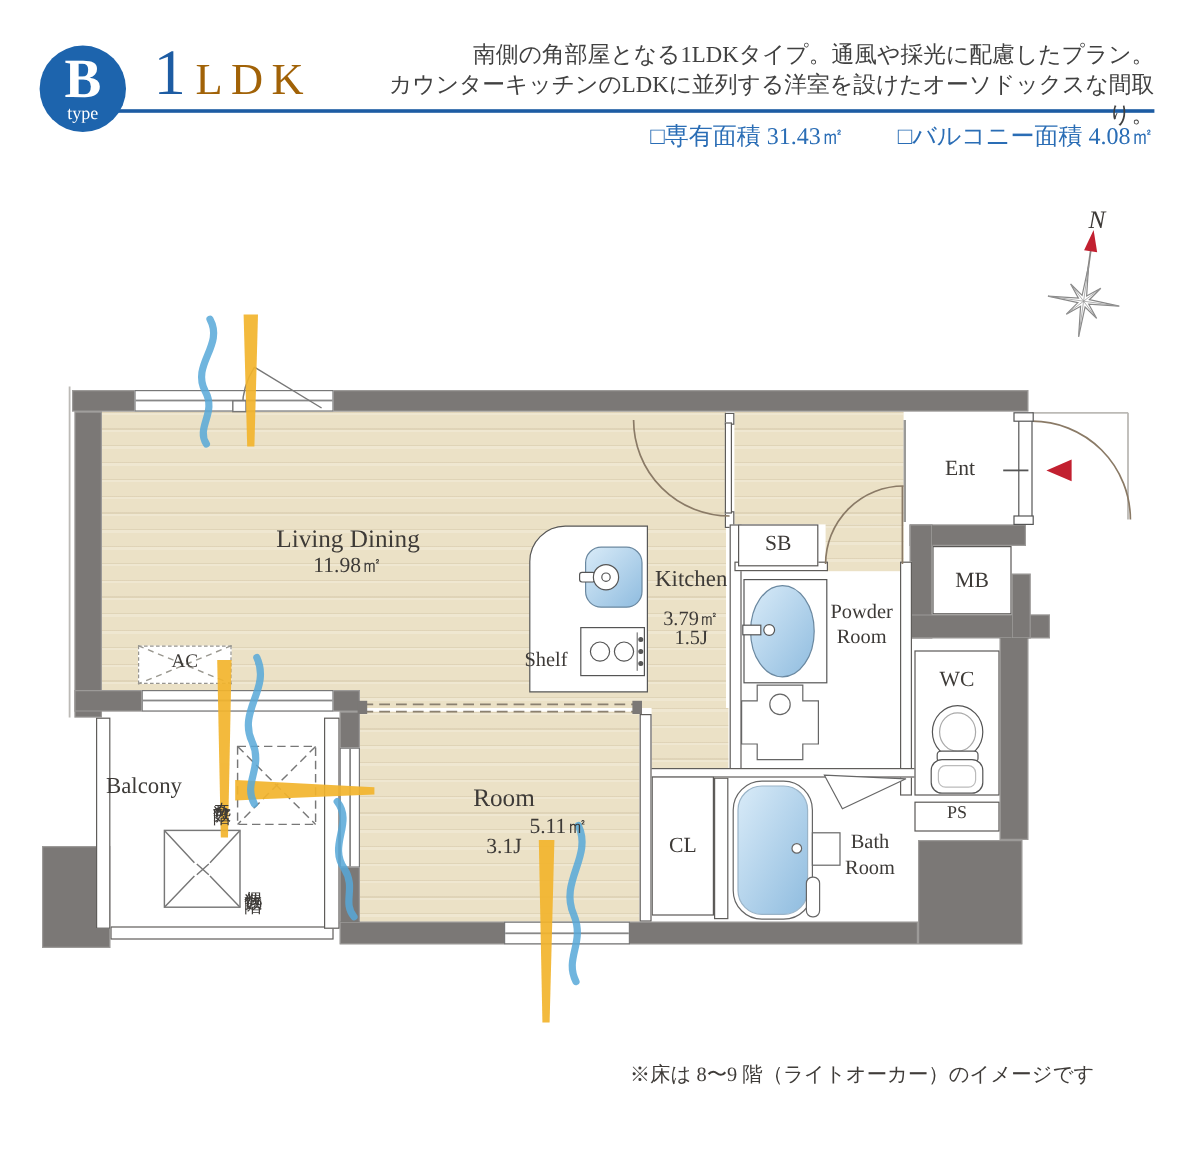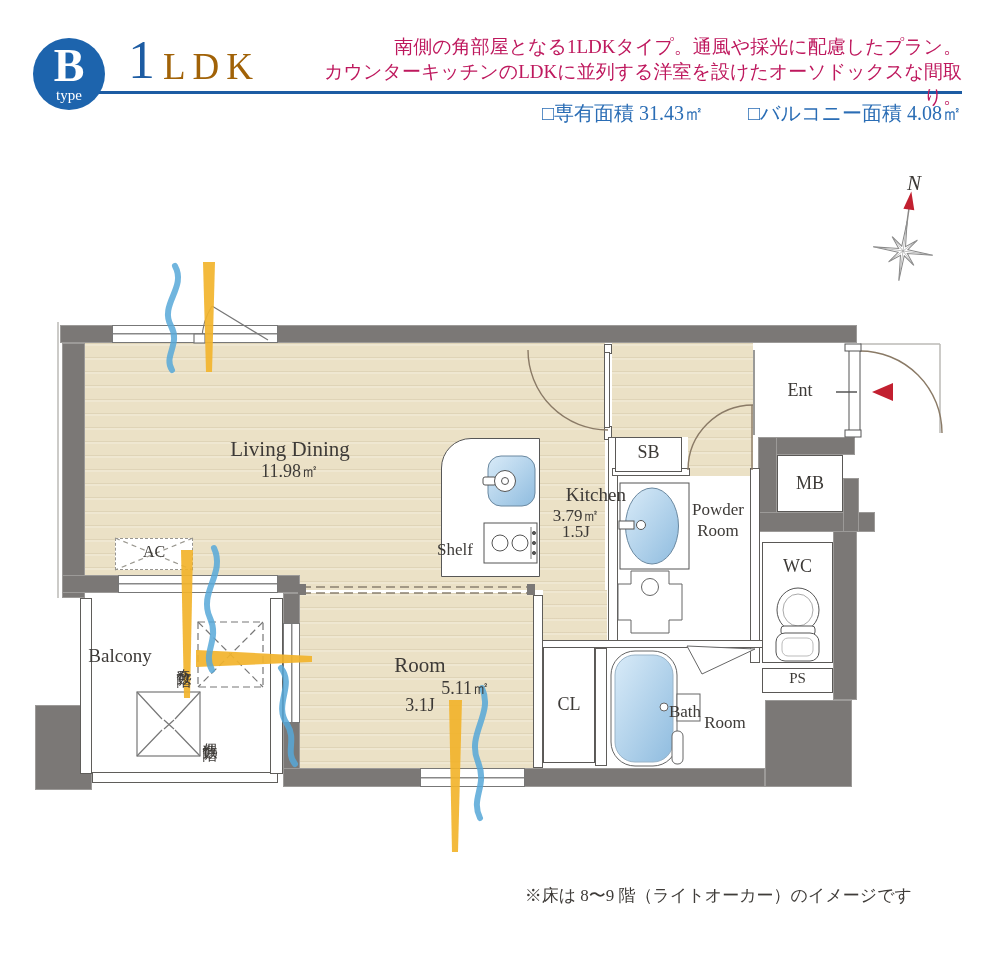--- a/index.html
+++ b/index.html
@@ -7,21 +7,21 @@
          font-family:"Liberation Serif","DejaVu Serif",serif;}
   .abs{position:absolute;}
   
   .badge{left:33px;top:38px;width:72px;height:72px;border-radius:50%;background:#1d64ad;z-index:6;
          display:flex;flex-direction:column;align-items:center;justify-content:center;color:#fff;}
   .badge .b{font-size:46px;line-height:40px;font-weight:bold;}
   .badge .t{font-size:15px;line-height:15px;margin-top:2px;}
   .title-num{left:128px;top:34px;font-size:54px;line-height:52px;color:#1d5ca3;z-index:5;}
   .title-unit{left:163px;top:48px;font-size:37px;line-height:38px;letter-spacing:7px;color:#a16207;z-index:5;}
   .blue-rule{left:60px;top:91px;width:902px;height:3px;background:#1d5ca3;z-index:4;}
-  .desc{left:300px;top:34px;width:662px;text-align:right;color:#be185d;font-size:19px;line-height:25px;z-index:5;}
+  .desc{left:300px;top:34px;width:662px;text-align:right;color:#404040;font-size:19px;line-height:25px;z-index:5;}
   .areas{left:420px;top:100px;width:542px;display:flex;justify-content:flex-end;gap:44px;
          color:#2a6db5;font-size:20px;z-index:5;}
   
   .floor{background-color:#ebe1c6;
          background-image:repeating-linear-gradient(180deg,rgba(120,95,55,.10) 0 1px,
             rgba(255,255,255,.20) 1px 3px,rgba(0,0,0,0) 3px 14px);}
   .wall{background:#7b7876;box-shadow:inset 0 0 0 1px rgba(255,255,255,.25);}
   .tw{background:#fff;border:1px solid #5f5d5a;box-sizing:border-box;}
   .box{background:#fff;border:1.5px solid #5a5856;box-sizing:border-box;}
   .winh{background:#fff;border:1px solid #777;box-sizing:border-box;
@@ -218,40 +218,40 @@
       <line x1="0" y1="0" x2="0" y2="-45" stroke="#8a8886" stroke-width="1.5"></line>
       <polygon points="0,-60 -5.5,-42 5.5,-42" fill="#c22030"></polygon>
       <polygon fill="#fff" stroke="#888" stroke-width="1" points="0,-30 1.9,-4.6 12.7,-12.7 4.6,-1.9 30,0 4.6,1.9 12.7,12.7 1.9,4.6 0,30 -1.9,4.6 -12.7,12.7 -4.6,1.9 -30,0 -4.6,-1.9 -12.7,-12.7 -1.9,-4.6"></polygon>
       <path d="M0,-30 L0,30 M-30,0 L30,0 M-12.7,-12.7 L12.7,12.7 M12.7,-12.7 L-12.7,12.7" stroke="#999" stroke-width="0.6"></path>
     </g>
   </svg>
 
   <div class="lbl" style="left:190px;top:437px;width:200px;font-size:21px;">Living Dining</div>
   <div class="lbl" style="left:190px;top:459px;width:200px;font-size:18px;">11.98㎡</div>
 
-  <div class="lbl" style="left:526px;top:484px;width:100px;font-size:19px;text-align:right;">Kitchen</div>
+  <div class="lbl" style="left:526px;top:472px;width:100px;font-size:19px;">Kitchen</div>
   <div class="lbl" style="left:526px;top:504px;width:100px;font-size:17px;">3.79㎡</div>
   <div class="lbl" style="left:526px;top:522px;width:100px;font-size:17px;">1.5J</div>
 
   <div class="lbl" style="left:350px;top:653px;width:140px;font-size:21px;">Room</div>
   <div class="lbl" style="left:350px;top:676px;width:140px;font-size:18px;text-align:right;">5.11㎡</div>
   <div class="lbl" style="left:350px;top:695px;width:140px;font-size:18px;">3.1J</div>
 
   <div class="lbl" style="left:68px;top:645px;width:104px;font-size:19px;">Balcony</div>
   <div class="lbl" style="left:424px;top:540px;width:62px;font-size:17px;">Shelf</div>
   <div class="lbl" style="left:115px;top:543px;width:78px;font-size:16px;">AC</div>
   <div class="lbl" style="left:615px;top:442px;width:67px;font-size:18px;">SB</div>
   <div class="lbl" style="left:753px;top:380px;width:94px;font-size:18px;">Ent</div>
   <div class="lbl" style="left:777px;top:473px;width:66px;font-size:18px;">MB</div>
   <div class="lbl" style="left:762px;top:556px;width:71px;font-size:18px;">WC</div>
   <div class="lbl" style="left:762px;top:670px;width:71px;font-size:15px;">PS</div>
   <div class="lbl" style="left:543px;top:694px;width:52px;font-size:18px;">CL</div>
   <div class="lbl" style="left:682px;top:500px;width:72px;font-size:17px;">Powder</div>
   <div class="lbl" style="left:682px;top:521px;width:72px;font-size:17px;">Room</div>
-  <div class="lbl" style="left:650px;top:692px;width:70px;font-size:17px;margin-top:10px;">Bath</div>
+  <div class="lbl" style="left:690px;top:692px;width:70px;font-size:17px;">Bath</div>
   <div class="lbl" style="left:690px;top:713px;width:70px;font-size:17px;">Room</div>
   <div class="lbl vert" style="left:174px;top:626px;height:68px;font-size:15px;">奇数階</div>
   <div class="lbl vert" style="left:200px;top:700px;height:68px;font-size:15px;">偶数階</div>
   <div class="lbl" style="left:898px;top:171px;width:32px;font-size:21px;font-style:italic;">N</div>
 
   <div class="lbl note" style="left:500px;top:884px;width:412px;font-size:17px;">※床は 8〜9 階（ライトオーカー）のイメージです</div>
 
 </div>
 
 </body></html>

